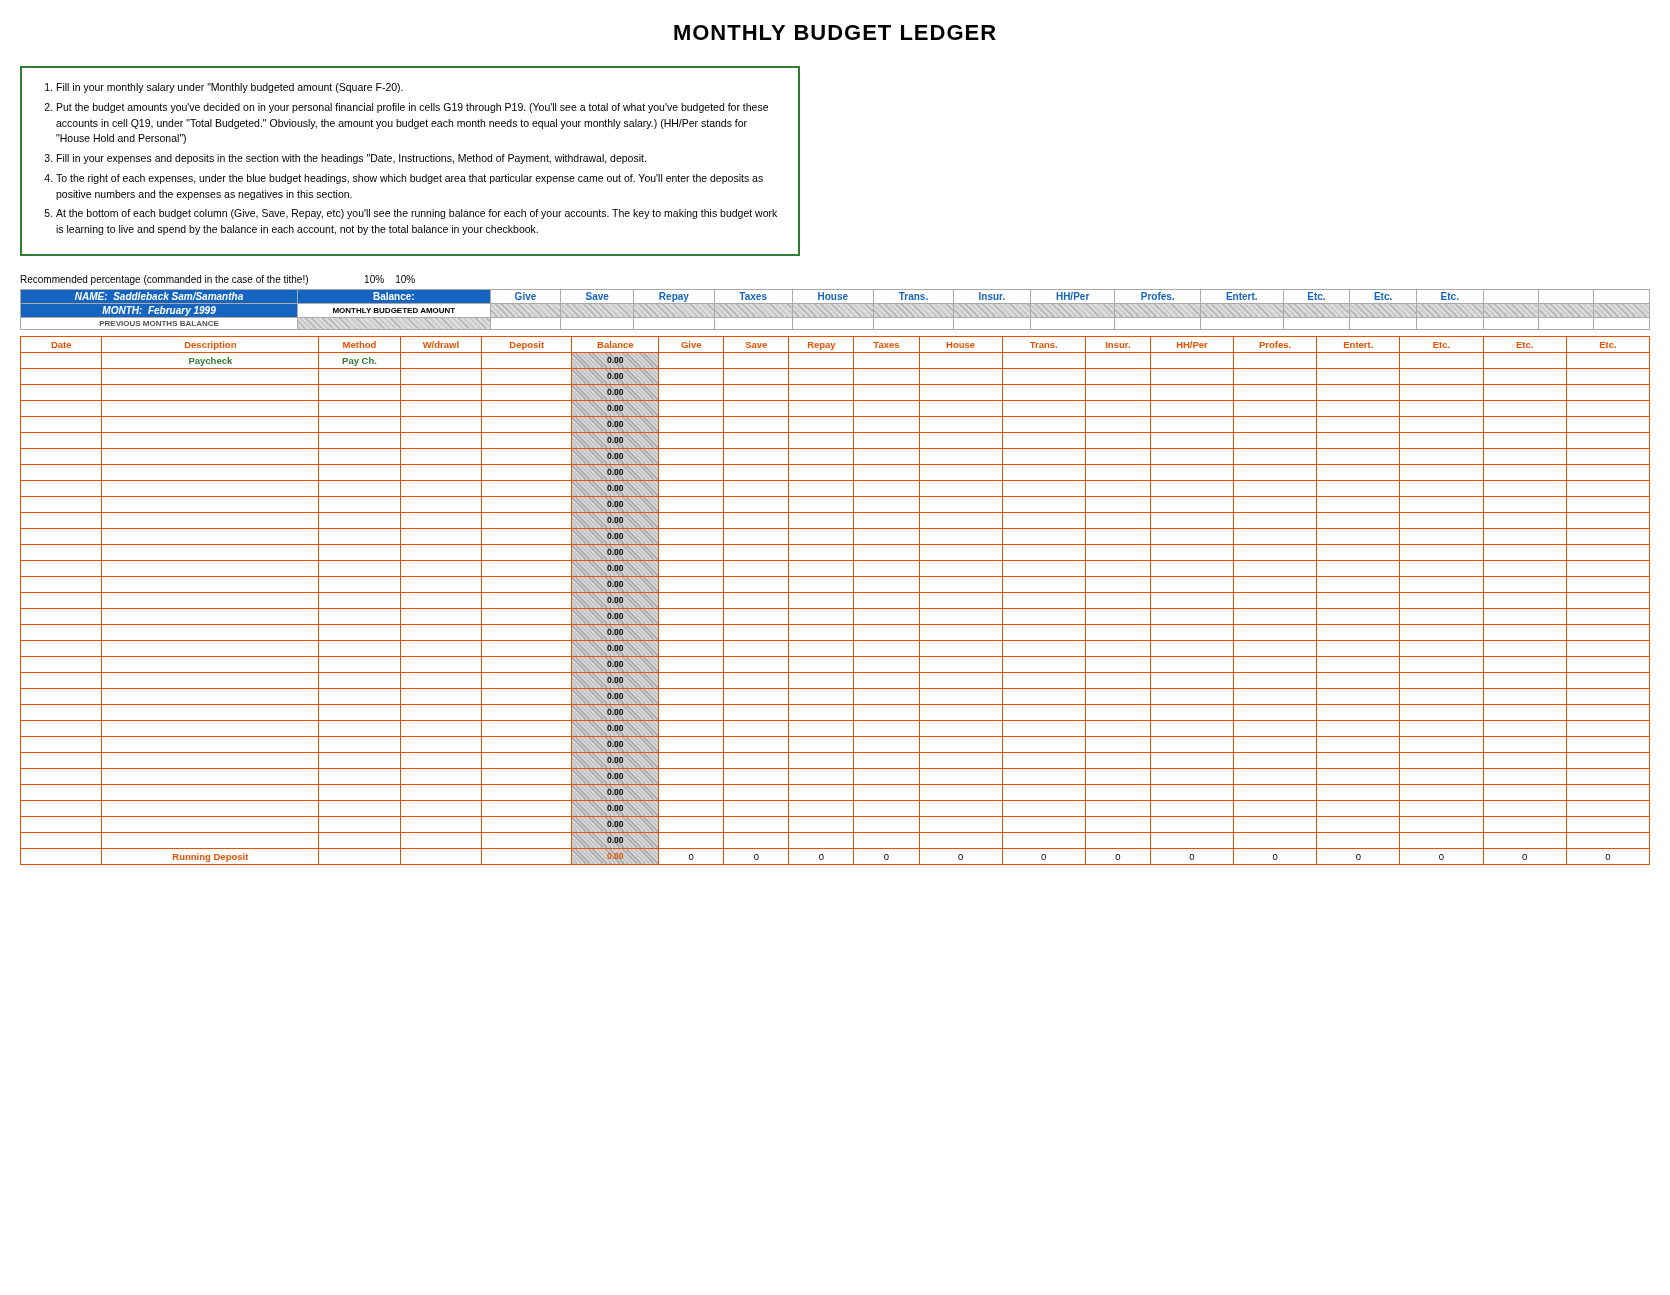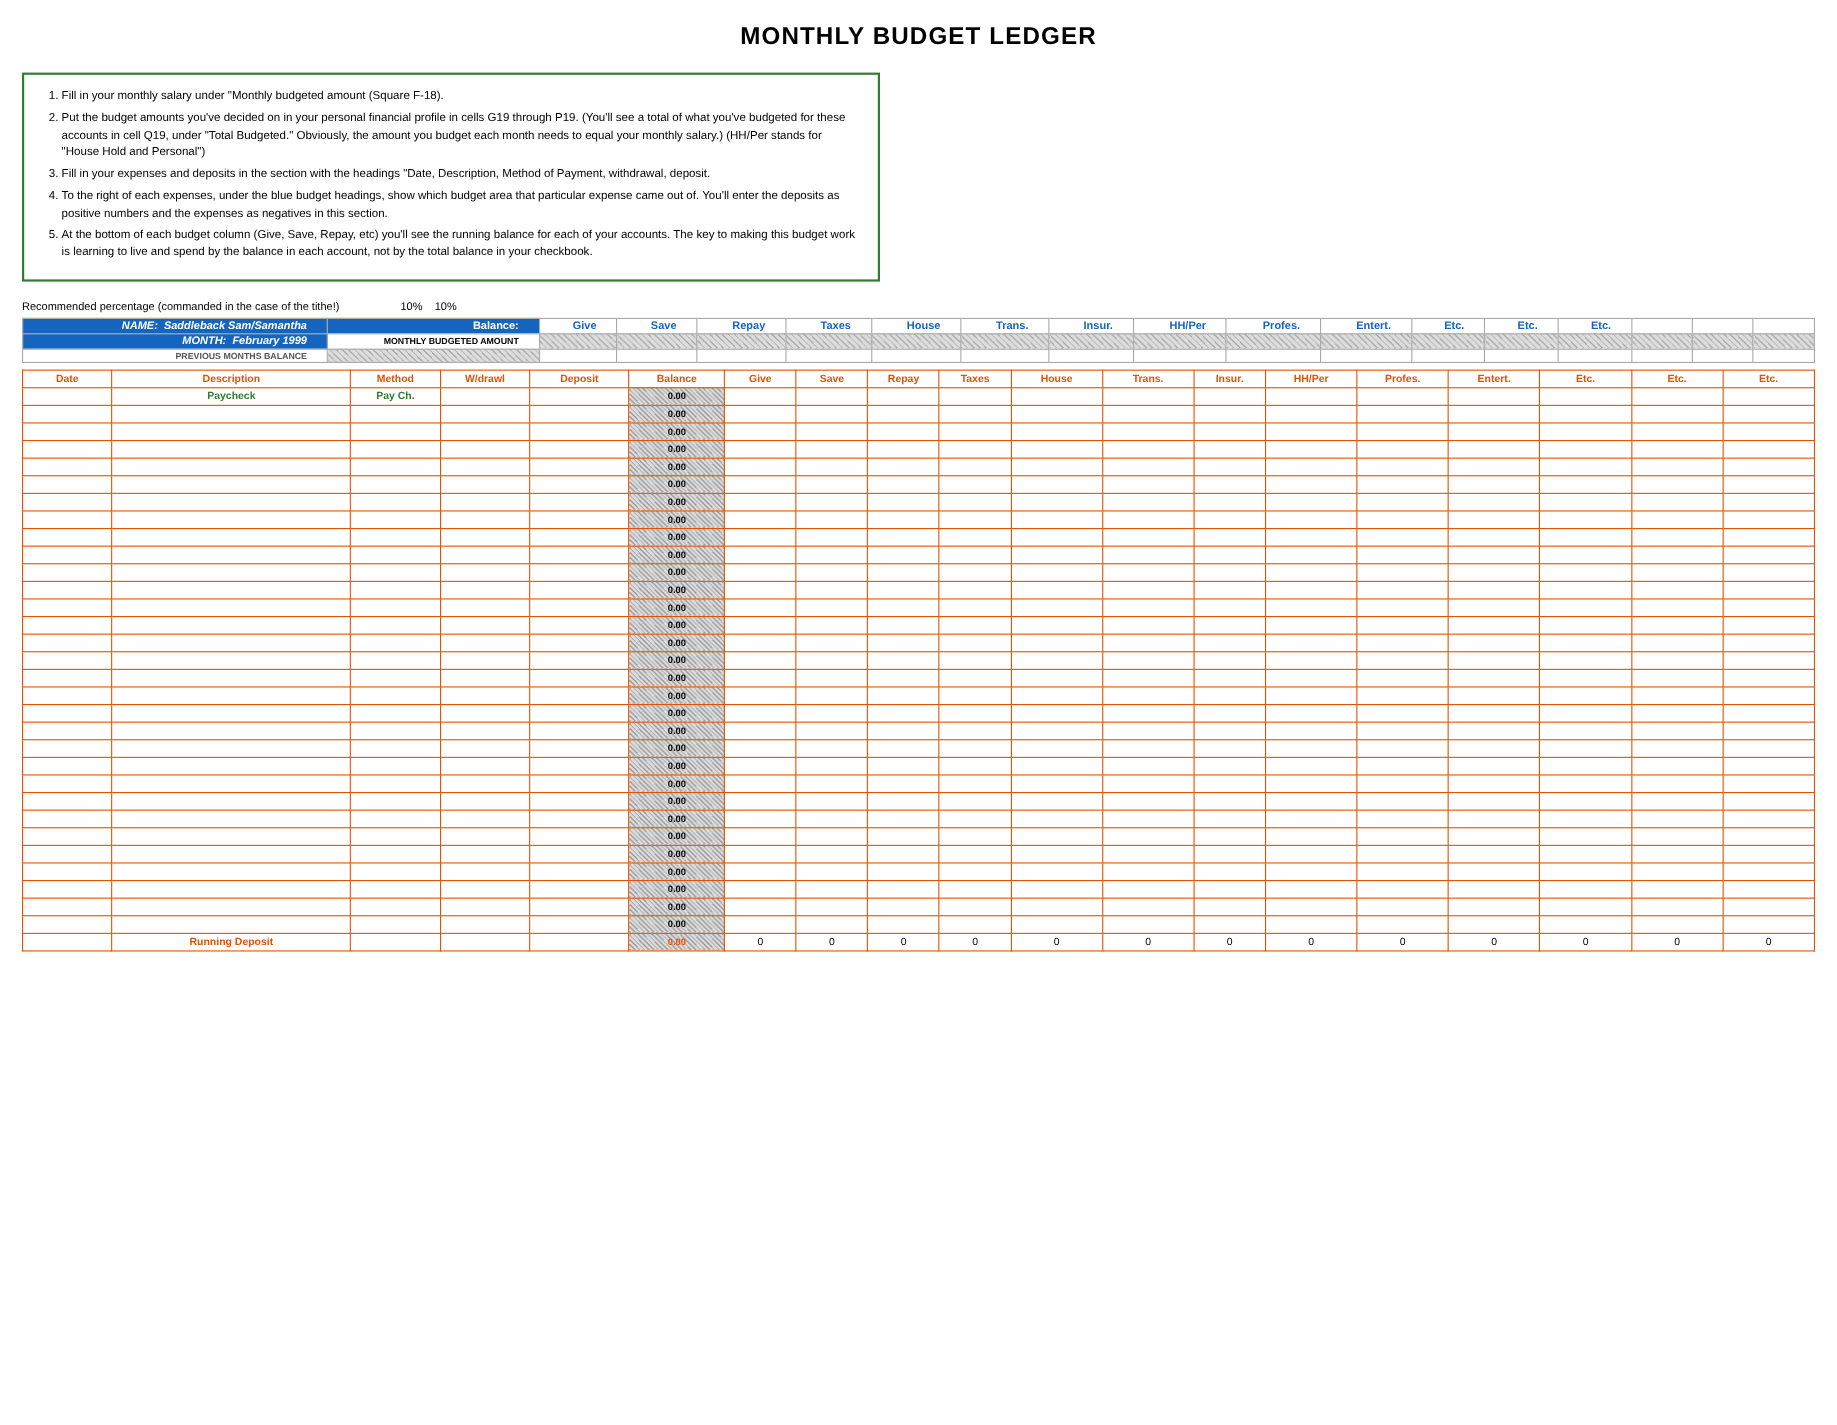--- a/index.html
+++ b/index.html
@@ -39,21 +39,21 @@
     
     .top-header-table {
       border-collapse: collapse;
       width: 100%;
       font-size: 10px;
     }
     .top-header-table td, .top-header-table th {
       border: 1px solid #aaa;
       padding: 1px 18px;
       white-space: nowrap;
-      text-align: right;
+      text-align: center;
     }
     .name-row td, .month-row td {
       font-weight: bold;
     }
     .balance-cell {
       background: #1565c0;
       color: #fff;
       font-weight: bold;
     }
     .hatched {
@@ -137,23 +137,23 @@
       color: #555;
     }
   </style>
 </head>
 <body>
 
 <div class="page-title">MONTHLY BUDGET LEDGER</div>
 
 <div class="instructions-box">
   <ol>
-    <li>Fill in your monthly salary under "Monthly budgeted amount (Square F-18).</li>
+    <li>Fill in your monthly salary under "Monthly budgeted amount (Square F-20).</li>
     <li>Put the budget amounts you've decided on in your personal financial profile in cells G19 through P19.  (You'll see a total of what you've budgeted for these accounts in cell Q19, under "Total Budgeted."  Obviously, the amount you budget each month needs to equal your monthly salary.)     (HH/Per stands for "House Hold and Personal")</li>
-    <li>Fill in your expenses and deposits in the section with the headings "Date, Description, Method of Payment, withdrawal, deposit.</li>
+    <li>Fill in your expenses and deposits in the section with the headings "Date, Instructions, Method of Payment, withdrawal, deposit.</li>
     <li>To the right of each expenses, under the blue budget headings, show which budget area that particular expense came out of.  You'll enter the deposits as positive numbers and the expenses as negatives in this section.</li>
     <li><span>At the bottom of each budget column (Give, Save, Repay, etc) you'll see the running balance for each of your accounts.  The key to making this budget work is learning to live and spend by the balance in each account, not by the total balance in your checkbook.</span></li>
   </ol>
 </div>
 
 <div class="rec-percent">
   <span>Recommended percentage (commanded in the case of the tithe!)</span>
   &nbsp;&nbsp;&nbsp;&nbsp;&nbsp;&nbsp;&nbsp;&nbsp;&nbsp;&nbsp;&nbsp;&nbsp;&nbsp;&nbsp;&nbsp;&nbsp;&nbsp;&nbsp;
   <span>10%</span>
   &nbsp;&nbsp;

